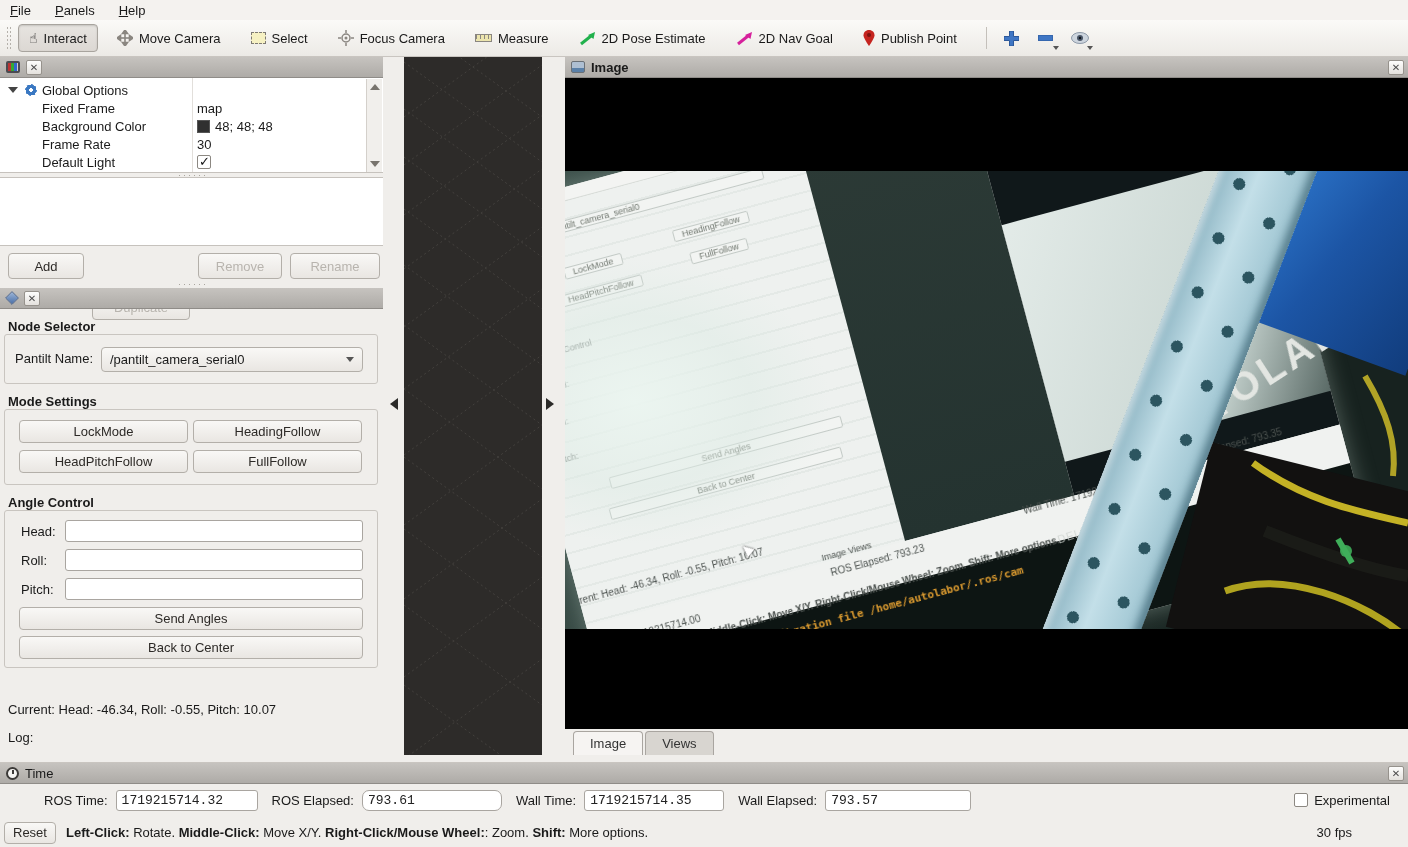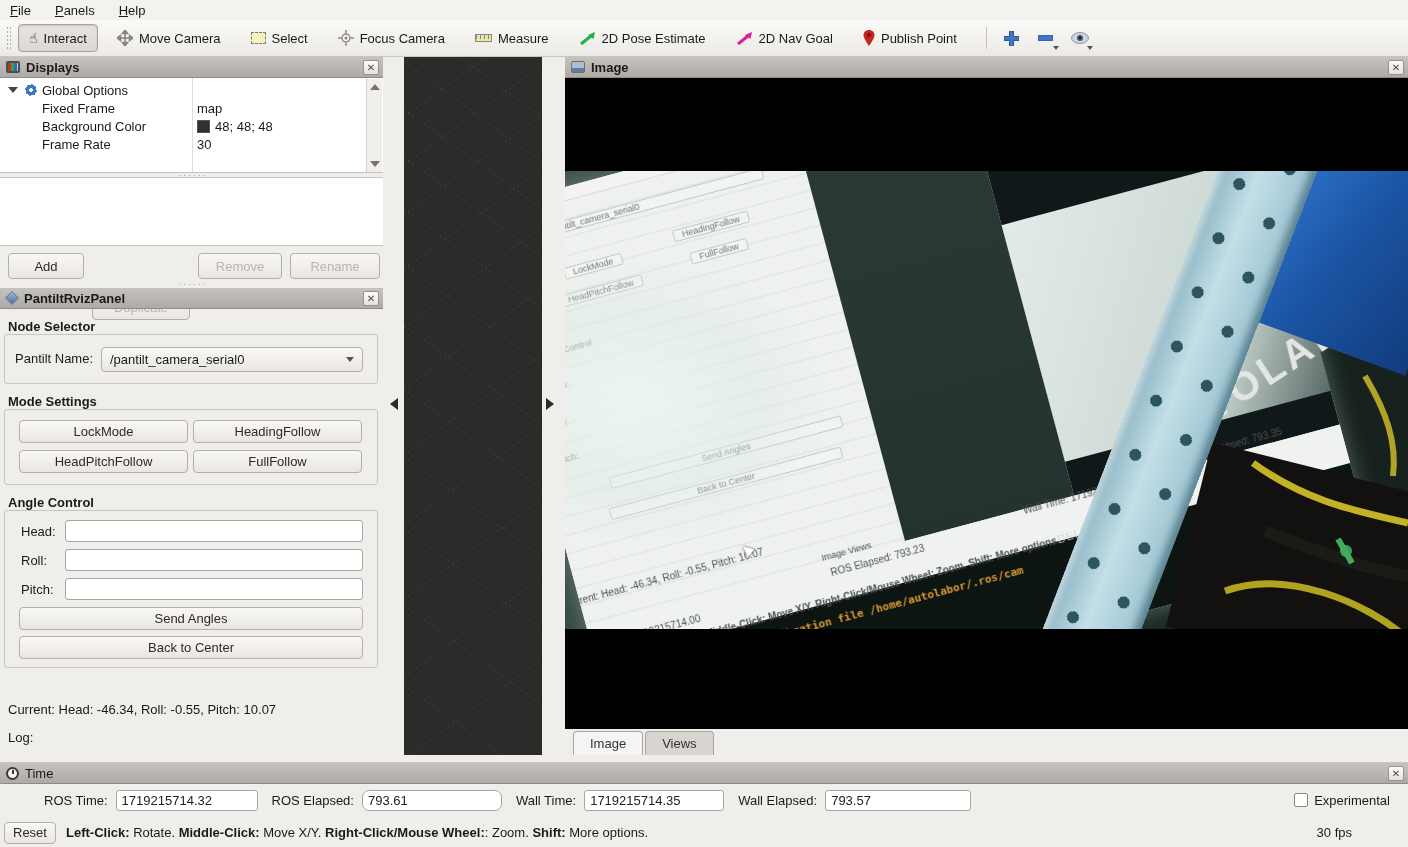--- a/index.html
+++ b/index.html
@@ -23,21 +23,21 @@
   .icon-select { width:15px; height:12px; background:#f6f1c3; border:1px dashed #7e7a74; }
   .icon-measure { width:17px; height:8px; background:#ece5ae; border:1px solid #8a8680; background-image:linear-gradient(90deg,#8a8680 1px,transparent 1px); background-size:4px 4px; background-position:0 0; background-repeat:repeat-x; }
   .hand { font-family:"DejaVu Sans",sans-serif; font-size:14px; line-height:1; }
 
   
   .phead { position:absolute; left:0; width:100%; height:21px; background:linear-gradient(#c6c3bf,#aeaba7); border-bottom:1px solid #8f8c88; display:flex; align-items:center; gap:6px; padding:0 4px 0 6px; font-size:13px; font-weight:bold; }
   .phead .title { flex:1; }
   .closebtn { width:16px; height:15px; background:linear-gradient(#fdfdfc,#e4e1dd); border:1px solid #96928c; border-radius:2px; font-size:10px; font-weight:bold; color:#4a4a4a; line-height:13px; text-align:center; }
   .btn { background:linear-gradient(#f9f8f6,#e9e6e2); border:1px solid #b3afa9; border-radius:4px; font-size:13px; color:#2d2a27; text-align:center; font-family:inherit; }
   .btn.disabled { color:#b8b4ae; }
-  .tin { background:#fff; border:1px solid #a9a5a0; border-radius:3px; font-size:13px; padding:2px 5px; font-family:Liberation Sans, sans-serif; color:#222; }
+  .tin { background:#fff; border:1px solid #a9a5a0; border-radius:3px; font-size:13px; padding:2px 5px; font-family:Liberation Mono, monospace; color:#222; }
   .grpbox { position:absolute; border:1px solid #c9c5c0; border-radius:3px; }
   .seclabel { position:absolute; font-size:13px; color:#1a1a1a;font-weight:bold; }
   .hgrip { position:absolute; left:50%; transform:translateX(-50%); width:30px; height:3px; background-image:radial-gradient(circle 1px,#aaa69f 50%,transparent 55%); background-size:5px 3px; }
 
   
   .leftpanel { position:absolute; left:0; top:57px; width:383px; height:698px; }
   .tree { position:absolute; left:0; top:21px; width:383px; height:95px; background:#fff; border-bottom:1px solid #c6c2bd; font-size:13px; }
   .tree .col-div { position:absolute; left:192px; top:0; bottom:0; width:1px; background:#e2dfdb; }
   .trow { position:absolute; left:0; width:365px; height:18px; display:flex; align-items:center; }
   .trow .nm { position:absolute; left:42px; }
@@ -215,21 +215,20 @@
           <circle cx="9" cy="6" r="1.2" fill="#10141c"></circle>
         </svg>
       <span class="dd"></span>
     </div>
   </div>
 
   <div class="leftpanel">
 
     <div class="phead" style="top:0;">
       <span class="monitor-ic"></span>
-      <span class="title">Displays</span>
       <span class="closebtn">✕</span>
     </div>
 
     <div class="tree">
       <div class="col-div"></div>
       <div class="trow" style="top:3px;">
         <span class="expander" style="top:6px;"></span>
         <span class="gear" style="top:3px;"></span>
         <span class="gname">Global Options</span>
       </div>
@@ -241,40 +240,45 @@
         <span class="nm">Background Color</span>
         <span class="val">
           <span class="swatch" style="background:#303030;"></span>
           <span>48; 48; 48</span>
         </span>
       </div>
       <div class="trow" style="top:57px;">
         <span class="nm">Frame Rate</span>
         <span class="val">30</span>
       </div>
+      <div class="trow" style="top:75px;">
+        <span class="nm">Default Light</span>
+        <span class="val">
+            <span class="cb checked"></span>
+          </span>
+      </div>
       <div class="vsb">
         <span class="up"></span>
         <span class="dn"></span>
       </div>
     </div>
     <div class="hgrip" style="top:117px;"></div>
 
     <div class="descbox"></div>
 
     <div class="btnrow">
       <button class="btn" style="left:8px; width:76px;">Add</button>
       <button class="btn disabled" style="left:92px; width:98px;margin-top:41px;">Duplicate</button>
       <button class="btn disabled" style="left:198px; width:84px;">Remove</button>
       <button class="btn disabled" style="left:290px; width:90px;">Rename</button>
     </div>
     <div class="hgrip" style="top:226px;"></div>
 
     <div class="phead panhead">
       <span class="diamond"></span>
-      <span class="title">PantiltRvizPanel</span>
       <span class="closebtn">✕</span>
     </div>
 
     <div class="seclabel" style="left:8px; top:262px;">Node Selector</div>
     <div class="grpbox" style="left:4px; top:277px; width:374px; height:50px;">
       <span style="position:absolute; left:10px; top:16px; font-size:13px;">Pantilt Name:</span>
       <div class="combo" style="left:96px; top:12px; width:262px; height:25px;">
         <span>/pantilt_camera_serial0</span>
         <span class="carr"></span>
       </div>

